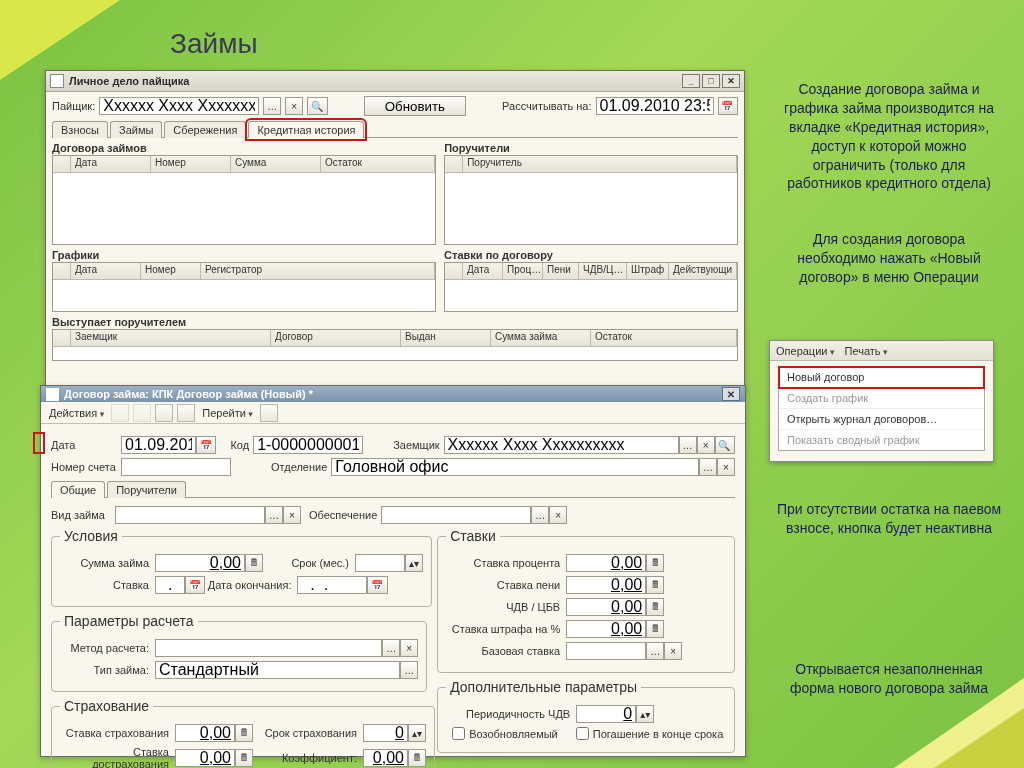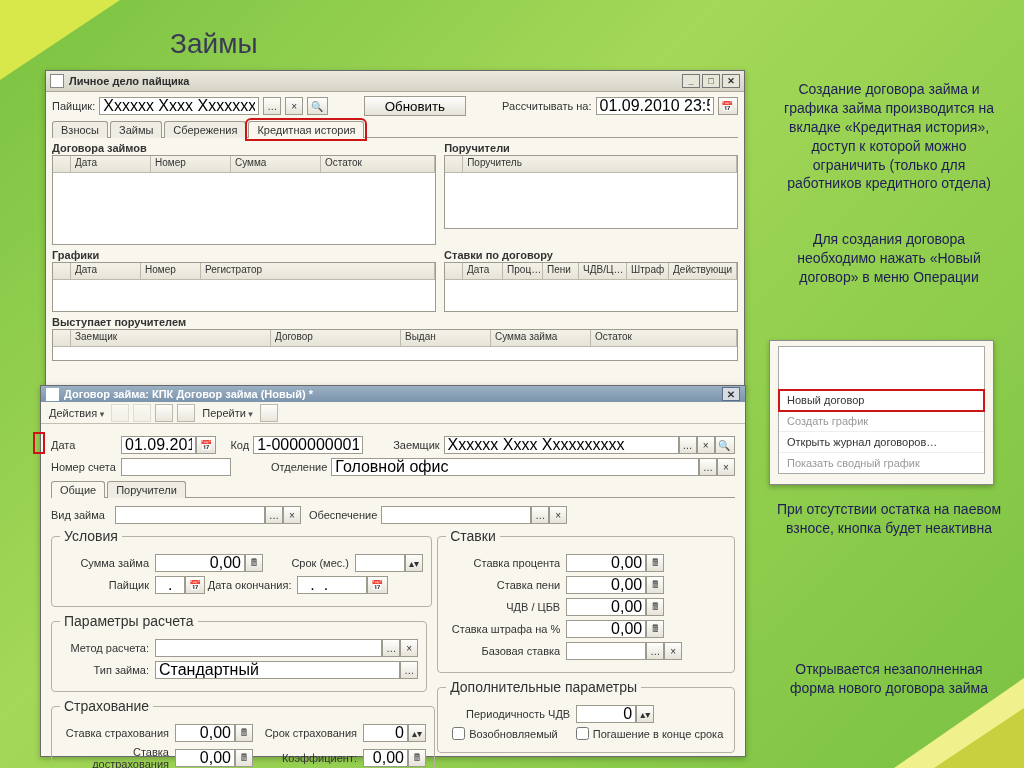--- a/index.html
+++ b/index.html
@@ -84,39 +84,39 @@
   .winhdr2 .doc-icon { width:13px; height:13px; background:#fff; margin-right:5px; }
   .winhdr2 .spacer { flex:1; }
   .winhdr2 .xbtn { width:18px; height:14px; background:#d8dde3; color:#333; display:flex; align-items:center; justify-content:center; border:1px solid #5d7089; cursor:pointer; font-size:10px; font-weight:bold;}
   .toolbar2 { height:22px; display:flex; align-items:center; gap:4px; padding:2px 5px; border-bottom:1px solid #c2bfb3;}
   .tmenu { font-size:11px; color:#333; padding:2px 3px; cursor:pointer;}
   .ticon { width:18px; height:18px; border:1px solid #bbb8ac; background:linear-gradient(#fefefc,#e9e6db); cursor:pointer;}
   .ticon.disabled { opacity:.4; cursor:default;}
   .form-area { padding:8px 10px 6px 10px; }
   legend { font-size:14px; padding:0 4px; }
   fieldset { border:1px solid #b5b2a5; border-radius:4px; margin:0; padding:6px 8px 8px 8px; }
-  .num-input { text-align:right; }
+  .num-input { text-align:right;text-decoration:underline; }
   .formrow { display:flex; align-items:center; margin:4px 0;}
   .formrow .fl { width:95px; text-align:right; padding-right:6px; }
   .formrow .fl2 { width:92px; text-align:right; padding-right:6px; }
   .cb { display:inline-flex; align-items:center; gap:4px; }
   .cb input { margin:0; }
 
   
   .menu-snap {
     position:absolute; top:340px; right:30px; width:225px;
     background:#f8f6ed; border:1px solid #888;
     box-shadow:0 2px 5px rgba(0,0,0,.25); z-index:2;
     padding-bottom:10px;
   }
   .ms-top { background:linear-gradient(#f2f0e5,#e4e1d5); height:20px; display:flex; align-items:center; font-size:11px; padding:0 6px; border-bottom:1px solid #bbb8ac; gap:10px;}
   .menu-list { background:#fff; border:1px solid #aaa; margin:5px 8px 0 8px; }
   .menu-item { padding:4px 8px; font-size:11px; color:#333; border-bottom:1px solid #eee; cursor:pointer;}
   .menu-item:last-child { border-bottom:none;}
-  .menu-item.hl { outline:2px solid #cc1616; outline-offset:-1px;margin-top:43px; }
+  .menu-item.hl { outline:2px solid #cc1616; outline-offset:-1px; }
   .menu-item.disabled { color:#999; }
   .left-red-bar { position:absolute; top:432px; left:33px; width:12px; height:22px; border:2px solid #cc1616; z-index:4; background:transparent;}
 
   .caret::after { content:" \25BE"; font-size:9px; color:#555;}
 </style>
 </head>
 <body>
 
 <div class="corner-tl"></div>
 <div class="corner-br"></div>
@@ -172,21 +172,21 @@
             <div class="col" style="width:80px">Дата</div>
             <div class="col" style="width:80px">Номер</div>
             <div class="col" style="width:90px">Сумма</div>
             <div class="col" style="flex:1">Остаток</div>
           </div>
           <div class="list-body"></div>
         </div>
       </div>
       <div style="flex:1;">
         <div class="sec-label">Поручители</div>
-        <div class="list-area" style="height:74px">
+        <div class="list-area" style="height:90px">
           <div class="list-hdr">
             <div class="col"></div>
             <div class="col" style="flex:1">Поручитель</div>
           </div>
           <div class="list-body"></div>
         </div>
       </div>
     </div>
 
     <div style="display:flex; gap:8px;">
@@ -302,21 +302,21 @@
           <legend>Условия</legend>
           <div class="formrow">
             <span class="fl">Сумма займа</span>
             <input class="tx-input num-input" style="width: 90px;" value="0,00">
             <span class="ibtn">🖩</span>
             <span class="fl2">Срок (мес.)</span>
             <input class="tx-input num-input" style="width: 50px;">
             <span class="ibtn">▴▾</span>
           </div>
           <div class="formrow">
-            <span class="fl">Пайщик</span>
+            <span class="fl">Ставка</span>
             <input class="tx-input" style="width: 30px;" value="  .  .">
             <span class="ibtn">📅</span>
             <span class="fl2">Дата окончания:</span>
             <input class="tx-input" style="width: 70px;" value="  .  .">
             <span class="ibtn">📅</span>
           </div>
         </fieldset>
 
         <fieldset>
           <legend>Параметры расчета</legend>
@@ -403,19 +403,23 @@
               </label>
           </div>
         </fieldset>
       </div>
     </div>
   </div>
 
 </div>
 
 <div class="menu-snap">
+  <div class="ms-top">
+    <span class="caret">Операции</span>
+    <span class="caret">Печать</span>
+  </div>
   <div class="menu-list">
     <div class="menu-item hl">Новый договор</div>
     <div class="menu-item disabled">Создать график</div>
     <div class="menu-item">Открыть журнал договоров…</div>
     <div class="menu-item disabled">Показать сводный график</div>
   </div>
 </div>
 
 </body></html>

